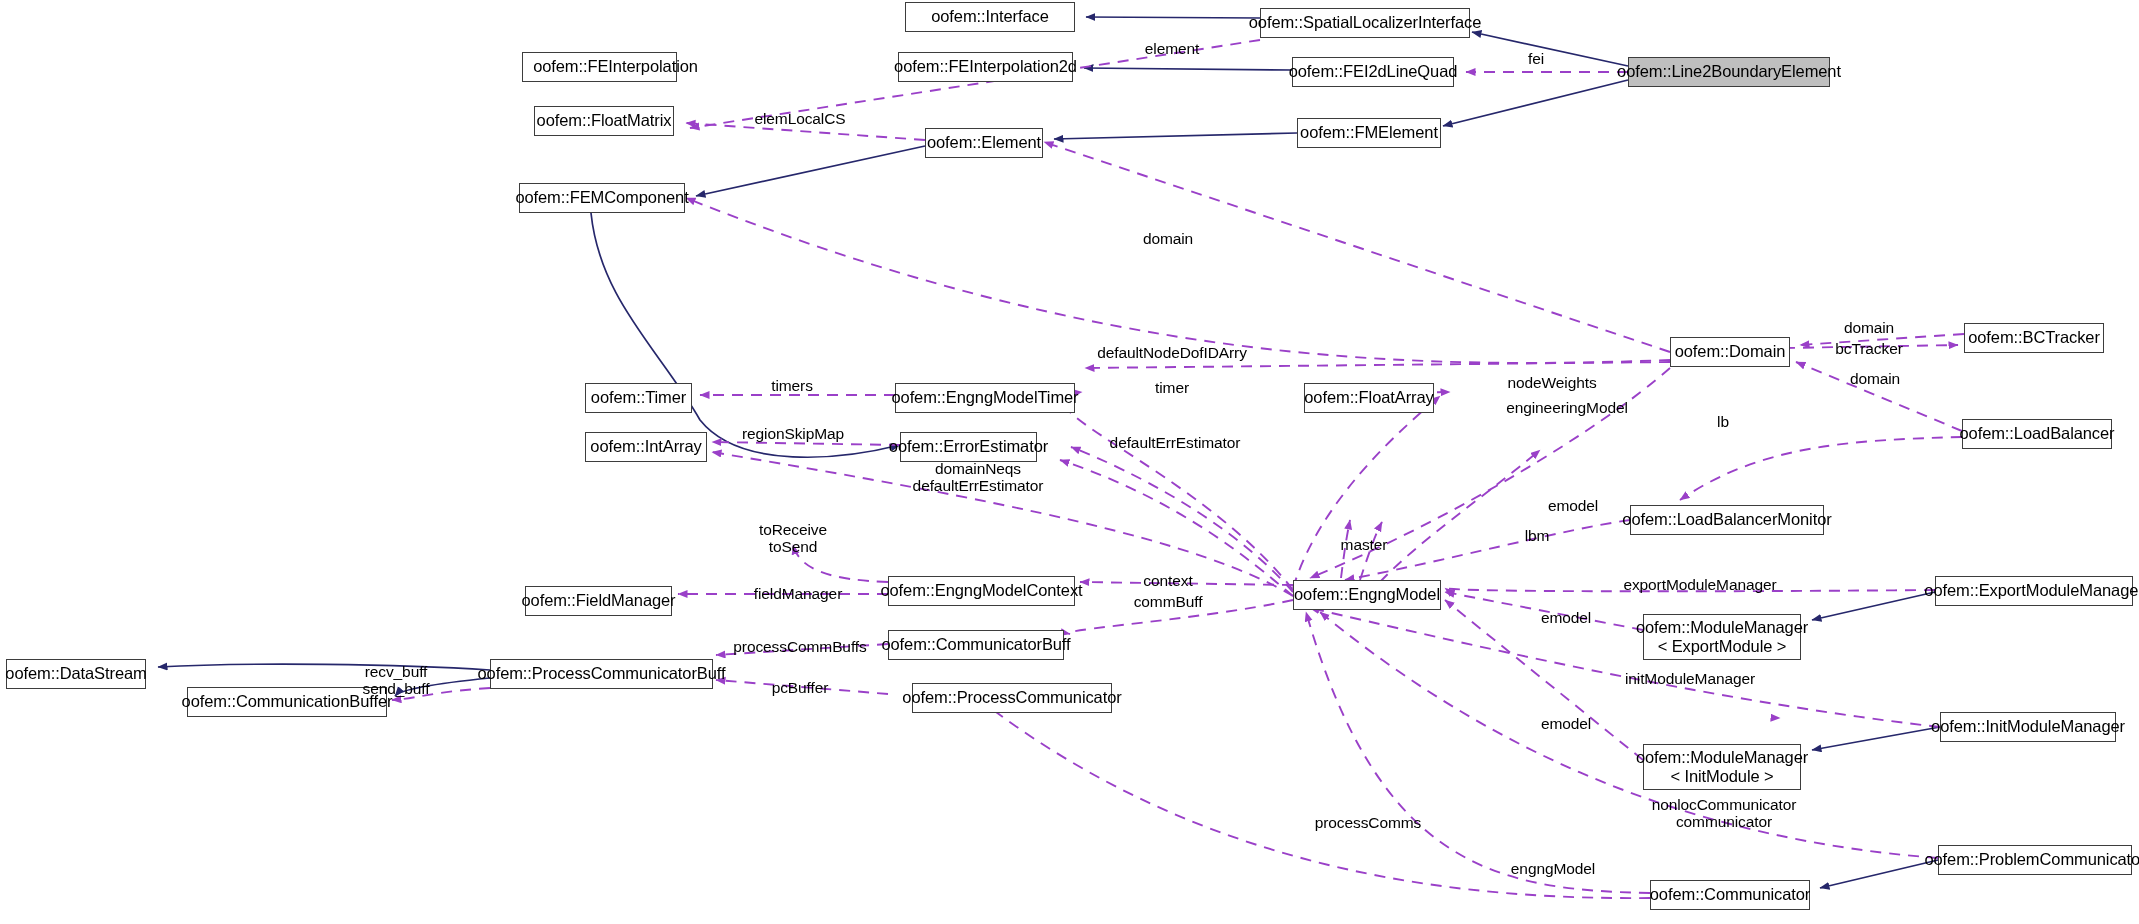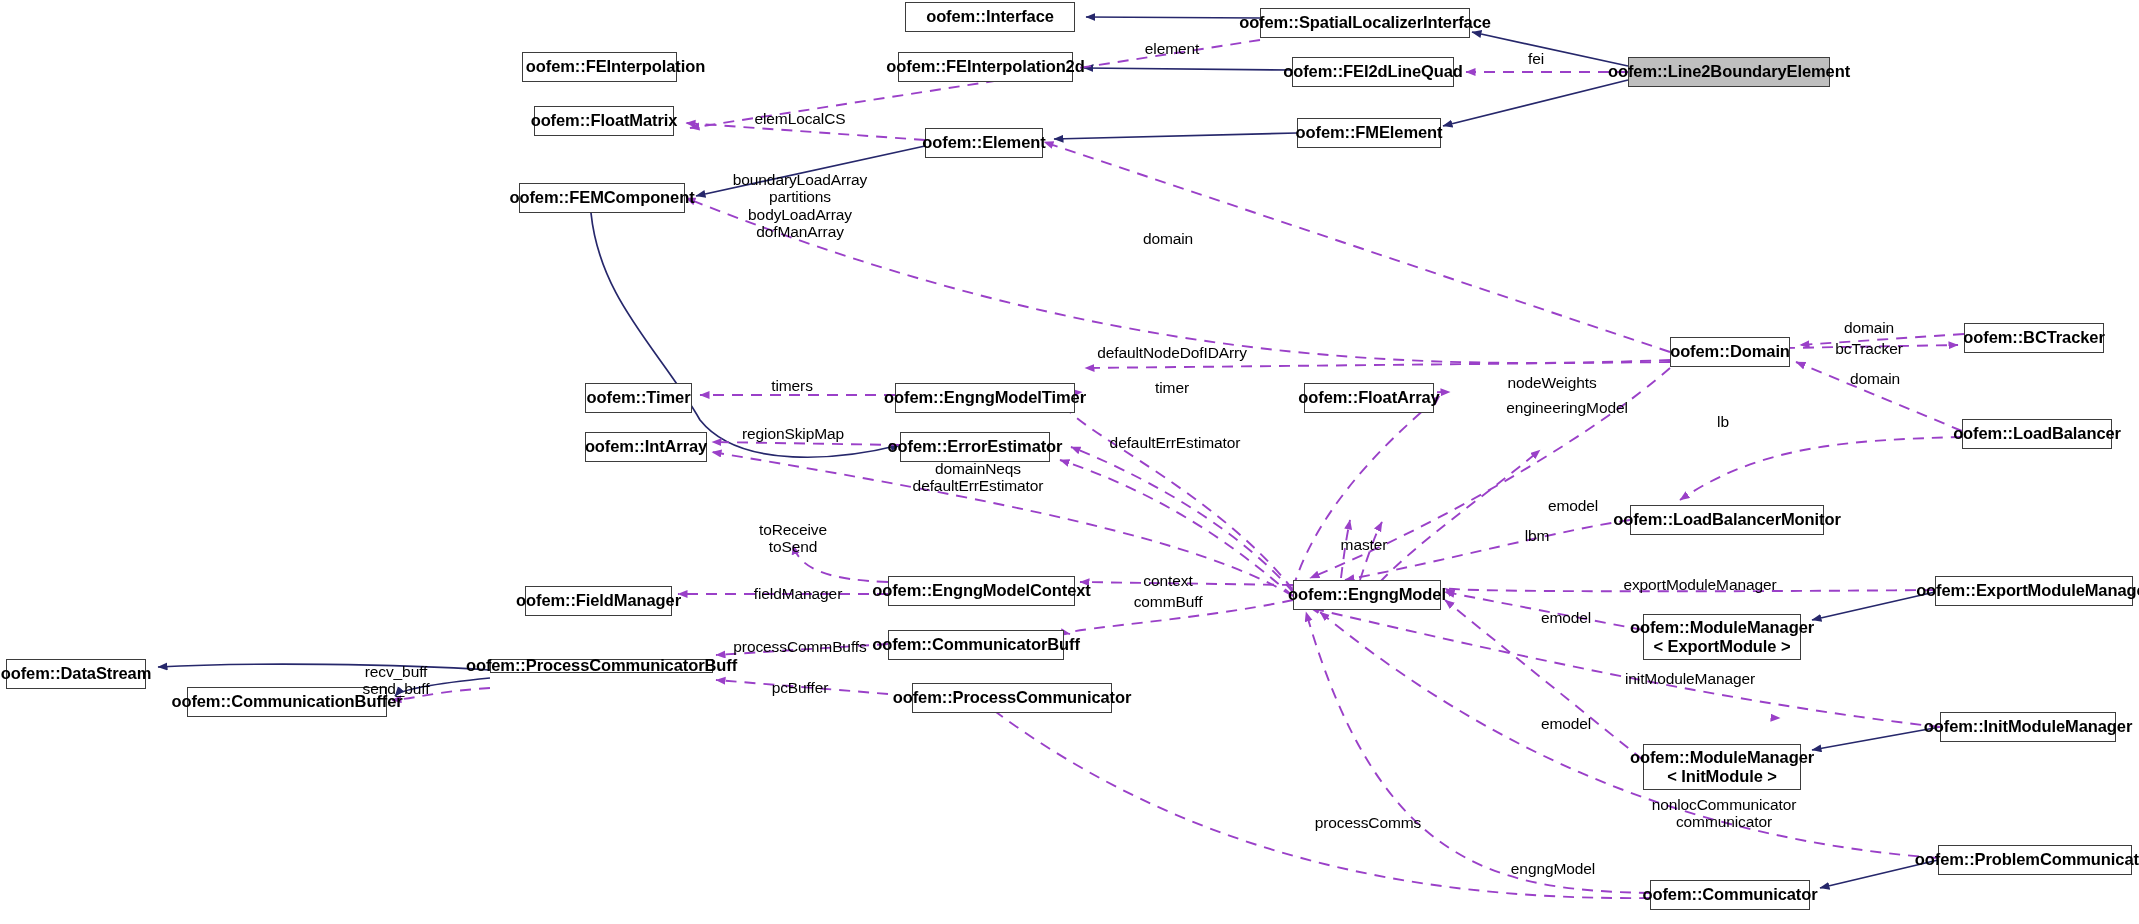--- a/index.html
+++ b/index.html
@@ -22,21 +22,20 @@
     width: 2139px;
     height: 924px;
     pointer-events: none;
   }
   #node-layer {
     position: absolute;
     left: 0;
     top: 0;
     width: 2139px;
     height: 924px;
-    font-weight: bold;
   }
   #label-layer {
     position: absolute;
     left: 0;
     top: 0;
     width: 2139px;
     height: 924px;
   }
   .node {
     position: absolute;
@@ -190,21 +189,21 @@
       </div>
       <div class="node" style="left: 1304px; top: 383px; width: 130px; height: 30px;">
         <span>oofem::FloatArray</span>
       </div>
       <div class="node" style="left: 1962px; top: 419px; width: 150px; height: 30px;">
         <span>oofem::LoadBalancer</span>
       </div>
       <div class="node" style="left: 585px; top: 432px; width: 122px; height: 30px;">
         <span>oofem::IntArray</span>
       </div>
-      <div class="node" style="left: 900px; top: 432px; width: 150px; height: 30px;">
+      <div class="node" style="left: 900px; top: 432px; width: 137px; height: 30px;">
         <span>oofem::ErrorEstimator</span>
       </div>
       <div class="node" style="left: 1630px; top: 505px; width: 194px; height: 30px;">
         <span>oofem::LoadBalancerMonitor</span>
       </div>
       <div class="node" style="left: 1293px; top: 580px; width: 148px; height: 30px;">
         <span>oofem::EngngModel</span>
       </div>
       <div class="node" style="left: 525px; top: 586px; width: 147px; height: 30px;">
         <span>oofem::FieldManager</span>
@@ -218,21 +217,21 @@
       <div class="node" style="left: 1643px; top: 614px; width: 158px; height: 46px;">
         <span>oofem::ModuleManager</span>
         <span class="line2">&lt; ExportModule &gt;</span>
       </div>
       <div class="node" style="left: 888px; top: 630px; width: 176px; height: 30px;">
         <span>oofem::CommunicatorBuff</span>
       </div>
       <div class="node" style="left: 6px; top: 659px; width: 140px; height: 30px;">
         <span>oofem::DataStream</span>
       </div>
-      <div class="node" style="left: 490px; top: 659px; width: 223px; height: 14px;">
+      <div class="node" style="left: 490px; top: 659px; width: 223px; height: 30px;">
         <span>oofem::ProcessCommunicatorBuff</span>
       </div>
       <div class="node" style="left: 187px; top: 687px; width: 200px; height: 30px;">
         <span>oofem::CommunicationBuffer</span>
       </div>
       <div class="node" style="left: 888px; top: 683px; width: 200px; height: 30px; margin-left: 24px;">
         <span>oofem::ProcessCommunicator</span>
       </div>
       <div class="node" style="left: 1940px; top: 712px; width: 176px; height: 30px;">
         <span>oofem::InitModuleManager</span>
@@ -251,26 +250,20 @@
   <div id="label-layer">
       <div class="edge-label" style="left: 1172px; top: 49px;">
         <span>element</span>
       </div>
       <div class="edge-label" style="left: 1536px; top: 59px;">
         <span>fei</span>
       </div>
       <div class="edge-label" style="left: 800px; top: 119px;">
         <span>elemLocalCS</span>
       </div>
-      <div class="edge-label" style="left: 800px; top: 206px;">
-        <span>boundaryLoadArray</span>
-        <span>partitions</span>
-        <span>bodyLoadArray</span>
-        <span>dofManArray</span>
-      </div>
       <div class="edge-label" style="left: 1168px; top: 239px;">
         <span>domain</span>
       </div>
       <div class="edge-label" style="left: 1172px; top: 353px;">
         <span>defaultNodeDofIDArry</span>
       </div>
       <div class="edge-label" style="left: 1869px; top: 328px;">
         <span>domain</span>
       </div>
       <div class="edge-label" style="left: 1869px; top: 349px;">

